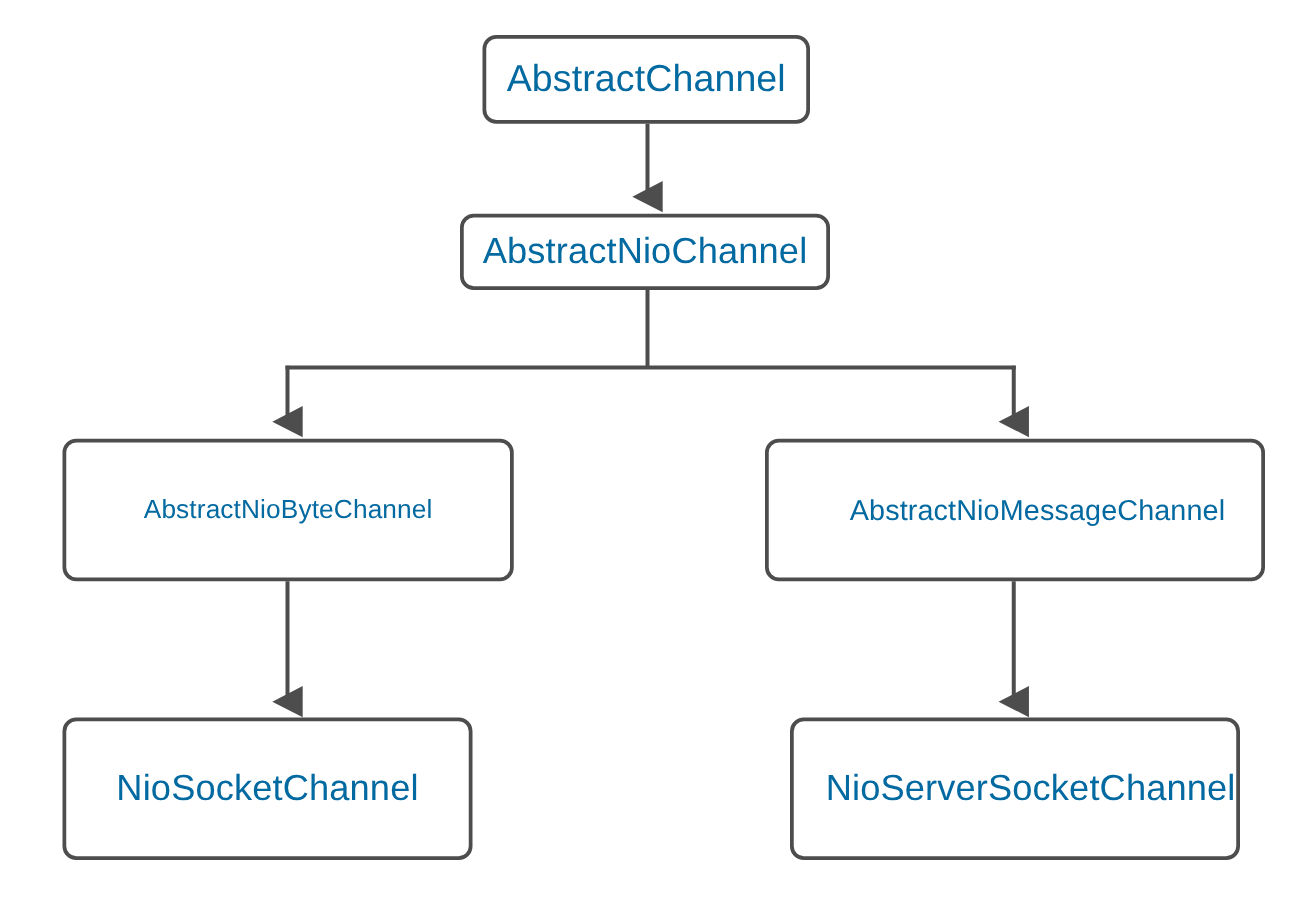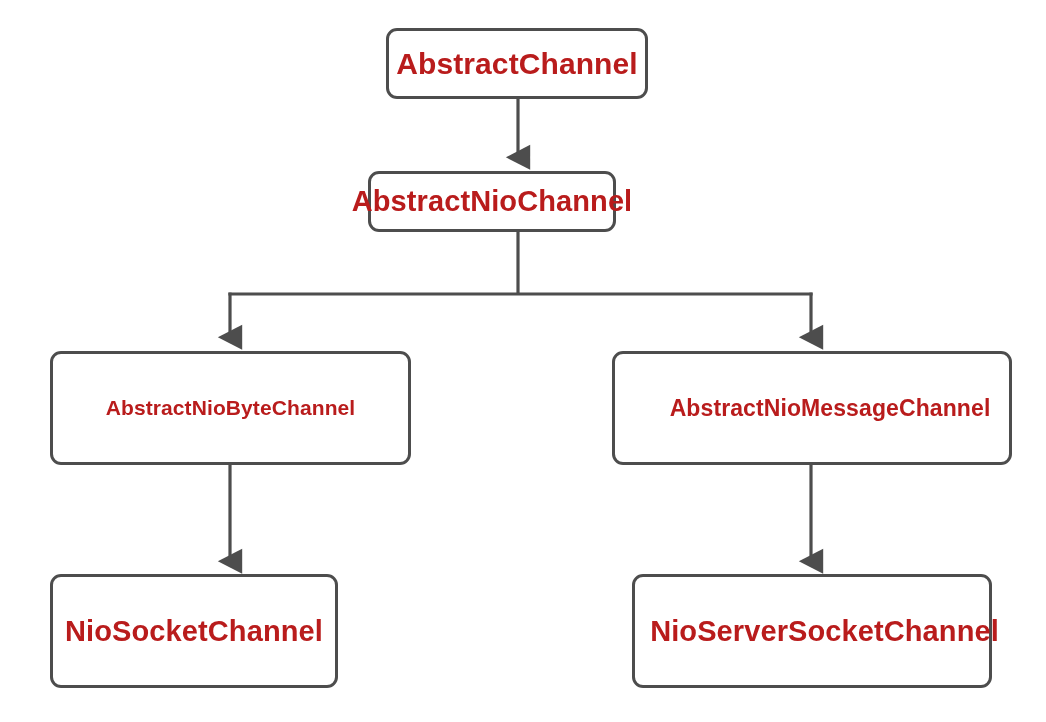--- a/index.html
+++ b/index.html
@@ -30,49 +30,49 @@
     box-sizing: border-box;
     border: 3px solid #4d4d4d;
     border-radius: 11px;
     background: #ffffff;
     display: flex;
     align-items: center;
     justify-content: center;
     z-index: 2;
   }
   .node-label {
-    color: #b91c1c;
+    color: #0369a1;
     font-family: "Liberation Sans", sans-serif;
-    font-weight: 700;
+    font-weight: 400;
     white-space: nowrap;
     letter-spacing: 0.1px;
   }
   
   #node-abstract-channel {
     left: 386px; top: 28px; width: 262px; height: 71px;
   }
   #node-abstract-channel .node-label { font-size: 30px; }
 
   #node-abstract-nio-channel {
-    left: 368px; top: 171px; width: 248px; height: 61px;
+    left: 368px; top: 171px; width: 296px; height: 61px;
   }
   #node-abstract-nio-channel .node-label { font-size: 29px; }
 
   #node-abstract-nio-byte-channel {
     left: 50px; top: 351px; width: 361px; height: 114px;
   }
   #node-abstract-nio-byte-channel .node-label { font-size: 21px; }
 
   #node-abstract-nio-message-channel {
     left: 612px; top: 351px; width: 400px; height: 114px;
   }
   #node-abstract-nio-message-channel .node-label { font-size: 23px; margin-left: 36px; }
 
   #node-nio-socket-channel {
-    left: 50px; top: 574px; width: 288px; height: 114px;
+    left: 50px; top: 574px; width: 328px; height: 114px;
   }
   #node-nio-socket-channel .node-label { font-size: 29px; }
 
   #node-nio-server-socket-channel {
     left: 632px; top: 574px; width: 360px; height: 114px; padding-left: 25px;
   }
   #node-nio-server-socket-channel .node-label { font-size: 29px; }
 </style>
 </head>
 <body>

